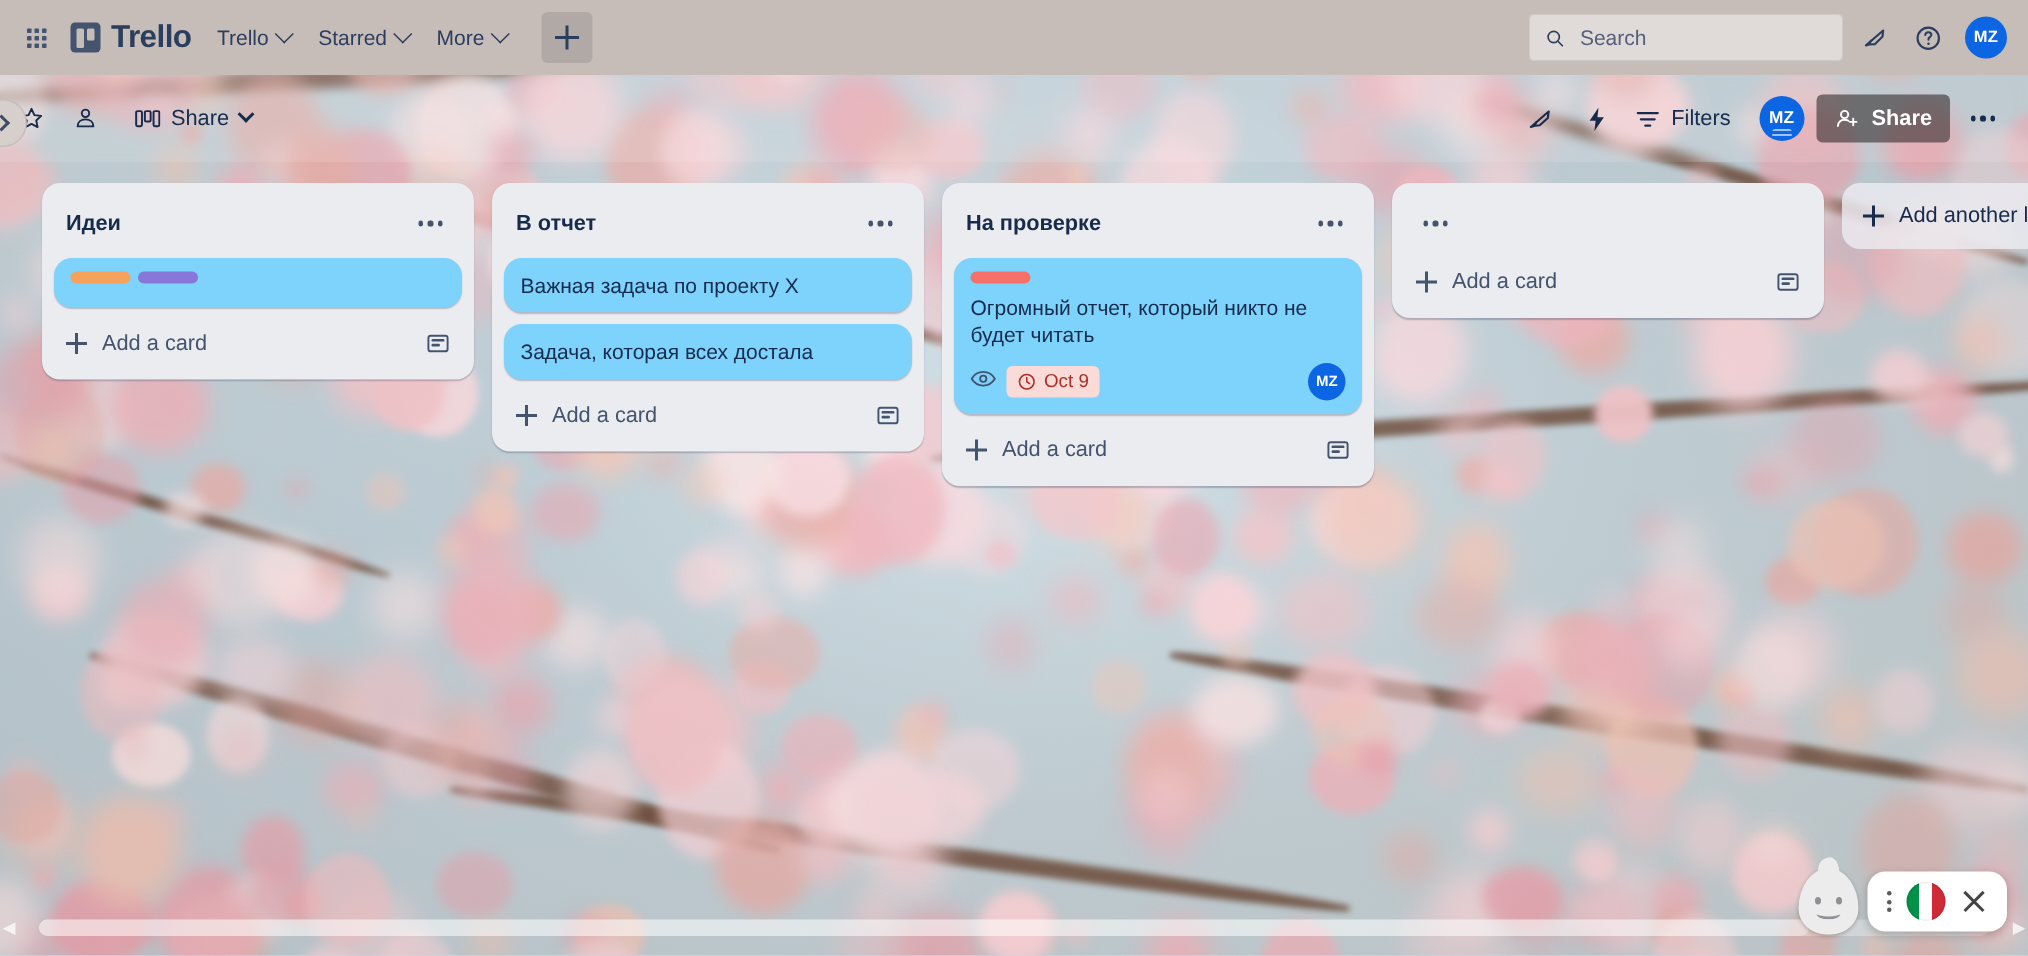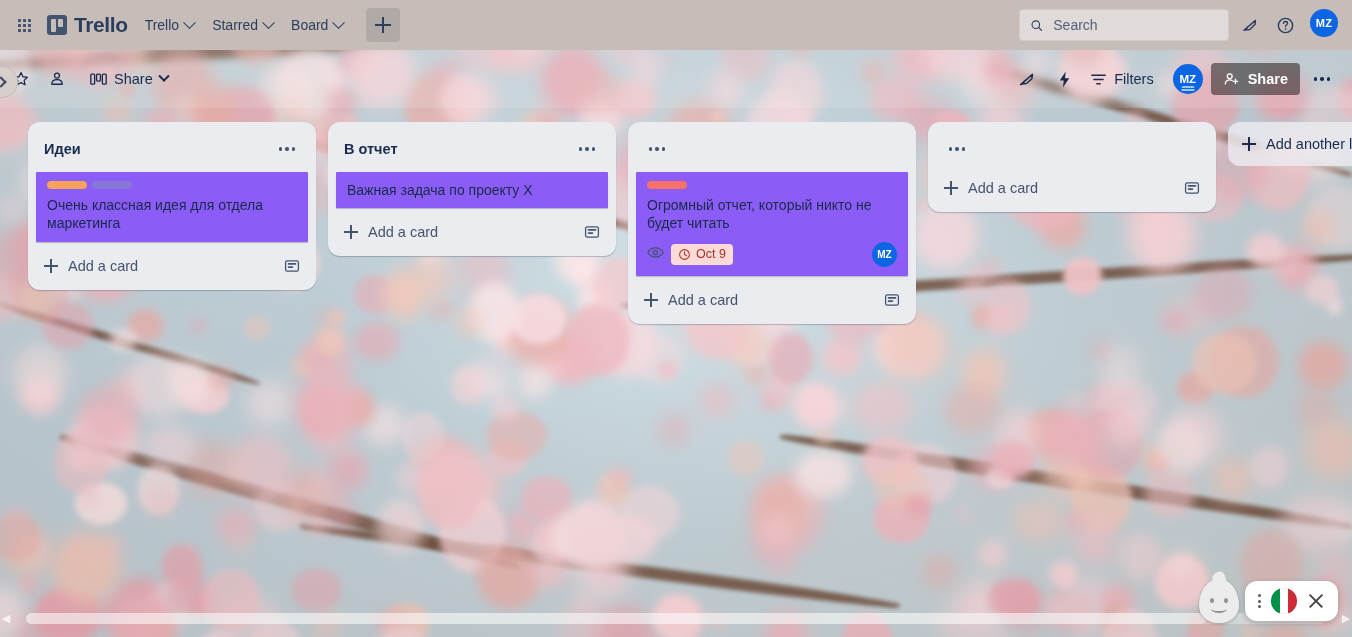--- a/index.html
+++ b/index.html
@@ -51,21 +51,21 @@
   .tb-label { font-size:14px; color:#2c3e5d; font-weight:500; }
   .chev { margin-left:6px; width:9px; height:9px; border-right:1.8px solid #2c3e5d; border-bottom:1.8px solid #2c3e5d; transform:rotate(45deg) translate(-2px,-2px); }
   .plus-btn {
     width:34px; height:34px; margin-left:14px; border-radius:4px;
     background:rgba(0,0,0,.10); display:flex; align-items:center; justify-content:center; cursor:pointer;
   }
   .plus-btn::before { content:""; position:absolute; width:16px; height:2px; background:#2c3e5d; }
   .plus-btn::after  { content:""; position:absolute; width:2px; height:16px; background:#2c3e5d; }
   .plus-btn { position:relative; }
 
-  #topbar-right { margin-left:auto; display:flex; align-items:flex-start; gap:4px; padding-right:14px; }
+  #topbar-right { margin-left:auto; display:flex; align-items:center; gap:4px; padding-right:14px; }
   .search-box {
     width:210px; height:32px; background:rgba(255,255,255,.45); border:1px solid rgba(0,0,0,.07);
     border-radius:4px; display:flex; align-items:center; padding:0 10px; gap:8px; cursor:text;
   }
   .search-box input {
     border:none; background:transparent; outline:none; font-size:14px; color:#2c3e5d;
     font-family:"Liberation Sans", sans-serif; width:100%;
   }
   .search-box input::placeholder { color:#55607a; }
   .ic-btn { width:32px; height:32px; border-radius:4px; display:flex; align-items:center; justify-content:center; cursor:pointer; }
@@ -122,21 +122,21 @@
   }
   .list {
     width:288px; flex:0 0 288px; background:#ebecf0; border-radius:12px; padding:8px;
     box-shadow:0 1px 1px rgba(9,30,66,.25);
   }
   .list-head { display:flex; align-items:center; padding:6px 8px 10px 8px; }
   .list-title { font-size:14.5px; font-weight:bold; color:#172b4d; flex:1; cursor:pointer; }
   .list-menu { width:26px; height:26px; border-radius:4px; display:flex; align-items:center; justify-content:center; cursor:pointer; }
   .list-menu .dots i { background:#44546f; }
   .card {
-    background:#8b5cf6; border-radius:1px; padding:9px 11px; margin-bottom:8px;
+    background:#7dd3fc; border-radius:12px; padding:9px 11px; margin-bottom:8px;
     box-shadow:0 1px 1px rgba(9,30,66,.25); cursor:pointer;
     font-size:14px; color:#172b4d; line-height:1.32;
   }
   .labels { display:flex; gap:5px; margin-bottom:7px; }
   .label-pill { height:8px; width:40px; border-radius:4px; }
   .badges { display:flex; align-items:center; gap:7px; margin-top:9px; }
   .badge-due {
     display:flex; align-items:center; gap:5px; padding:2px 7px; border-radius:4px;
     font-size:12.5px; font-weight:500;
   }
@@ -680,21 +680,21 @@
   </div>
   <div class="tb-item">
     <span class="tb-label">Trello</span>
     <span class="chev"></span>
   </div>
   <div class="tb-item">
     <span class="tb-label">Starred</span>
     <span class="chev"></span>
   </div>
   <div class="tb-item">
-    <span class="tb-label">Board</span>
+    <span class="tb-label">More</span>
     <span class="chev"></span>
   </div>
   <div class="plus-btn"></div>
 
   <div id="topbar-right">
     <div class="search-box">
       <svg width="15" height="15" viewBox="0 0 24 24" fill="none">
         <circle cx="10.5" cy="10.5" r="6.8" stroke="#2c3e5d" stroke-width="2"></circle>
         <path d="M15.6 15.6 L21 21" stroke="#2c3e5d" stroke-width="2" stroke-linecap="round"></path>
       </svg>
@@ -793,21 +793,20 @@
             <i></i>
             <i></i>
           </span>
         </div>
       </div>
       <div class="card">
         <div class="labels">
           <span class="label-pill" style="background:#f5a25d"></span>
           <span class="label-pill" style="background:#8777d9"></span>
         </div>
-        <div>Очень классная идея для отдела маркетинга</div>
       </div>
       <div class="add-card">
         <span class="plus-g"></span>
         <span>Add a card</span>
         <span class="tpl">
           <svg width="16" height="16" viewBox="0 0 20 20" fill="none">
             <rect x="2" y="3.5" width="16" height="13" rx="2" stroke="#44546f" stroke-width="1.6"></rect>
             <rect x="4.6" y="6.2" width="10.8" height="2.2" rx="1" fill="#44546f"></rect>
             <rect x="4.6" y="10.2" width="7" height="2.2" rx="1" fill="#44546f"></rect>
           </svg>
@@ -821,34 +820,38 @@
           <span class="dots">
             <i></i>
             <i></i>
             <i></i>
           </span>
         </div>
       </div>
       <div class="card">
         <div>Важная задача по проекту X</div>
       </div>
+      <div class="card">
+        <div>Задача, которая всех достала</div>
+      </div>
       <div class="add-card">
         <span class="plus-g"></span>
         <span>Add a card</span>
         <span class="tpl">
           <svg width="16" height="16" viewBox="0 0 20 20" fill="none">
             <rect x="2" y="3.5" width="16" height="13" rx="2" stroke="#44546f" stroke-width="1.6"></rect>
             <rect x="4.6" y="6.2" width="10.8" height="2.2" rx="1" fill="#44546f"></rect>
             <rect x="4.6" y="10.2" width="7" height="2.2" rx="1" fill="#44546f"></rect>
           </svg>
         </span>
       </div>
     </div>
     <div class="list">
       <div class="list-head">
+        <div class="list-title">На проверке</div>
         <div class="list-menu">
           <span class="dots">
             <i></i>
             <i></i>
             <i></i>
           </span>
         </div>
       </div>
       <div class="card">
         <div class="labels">

